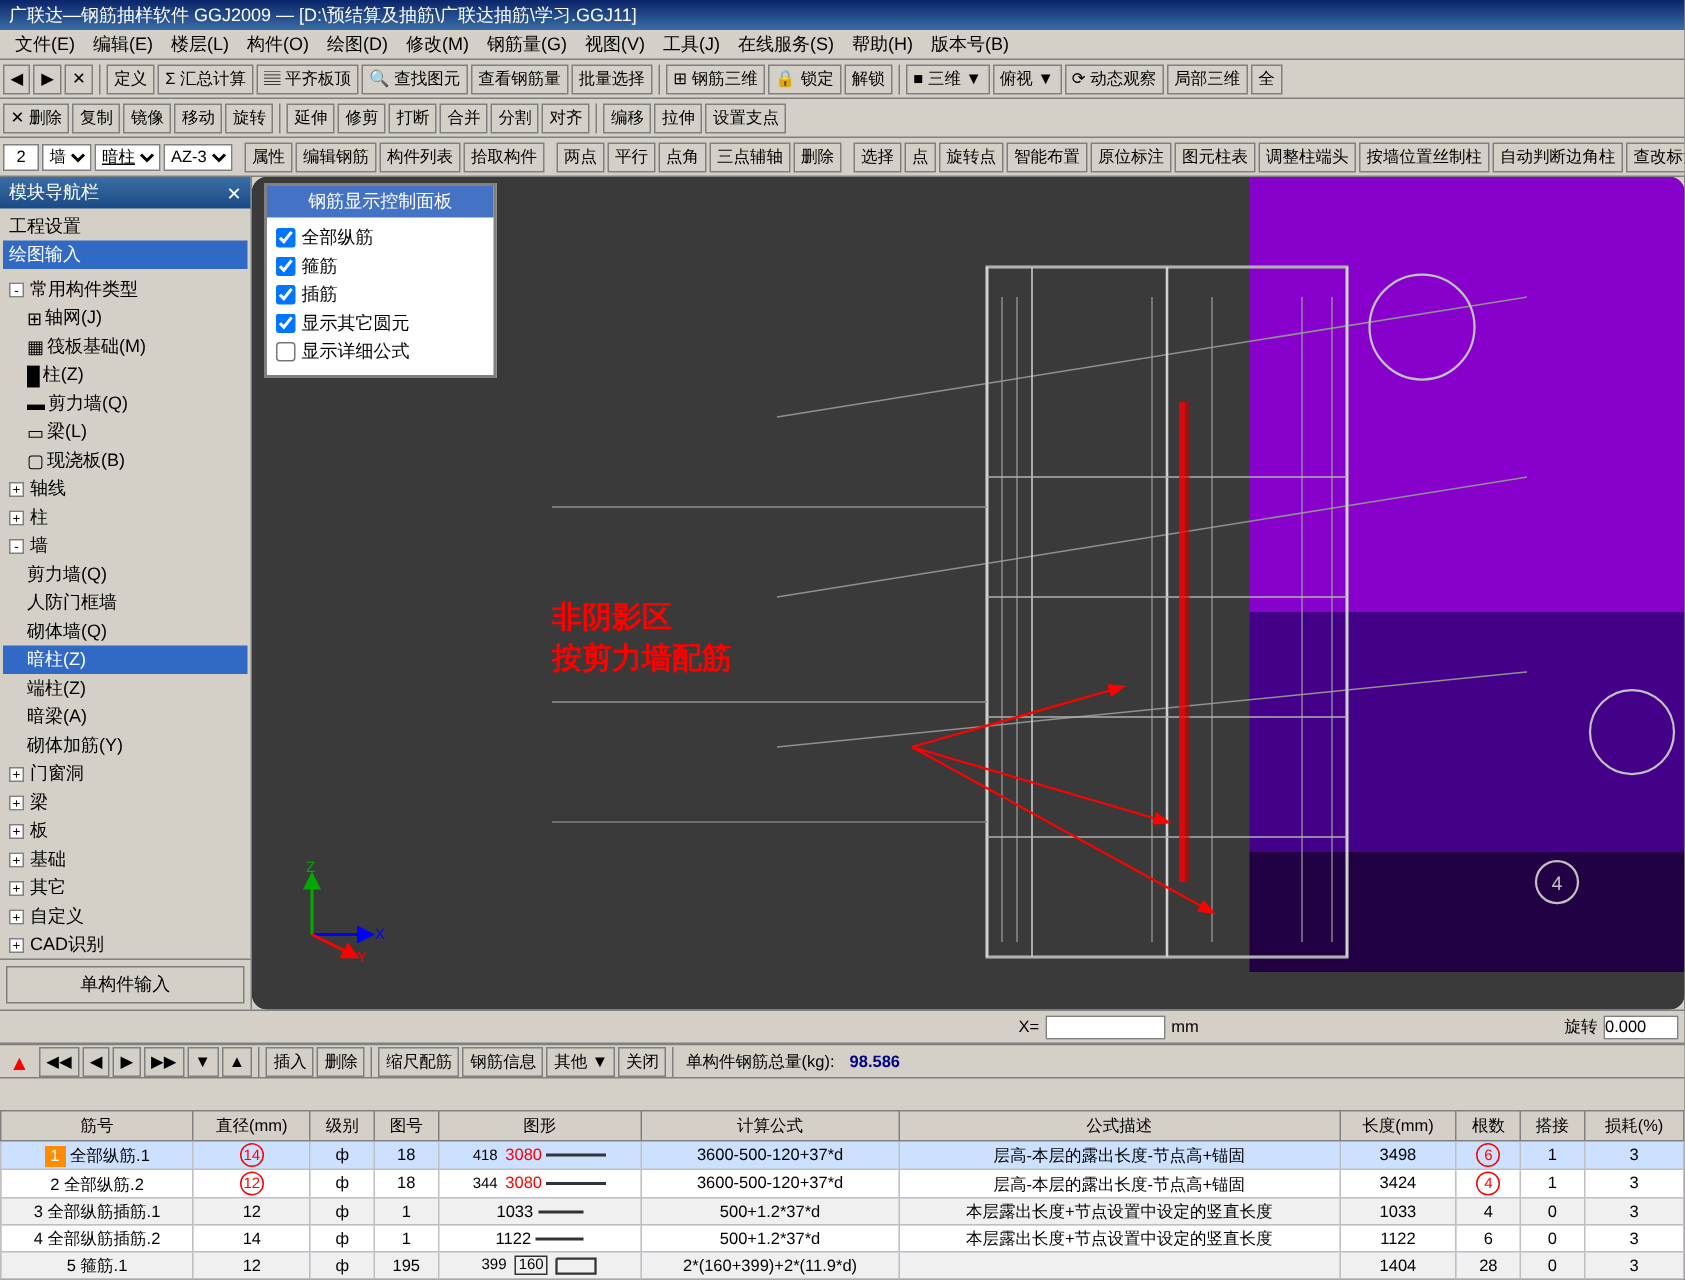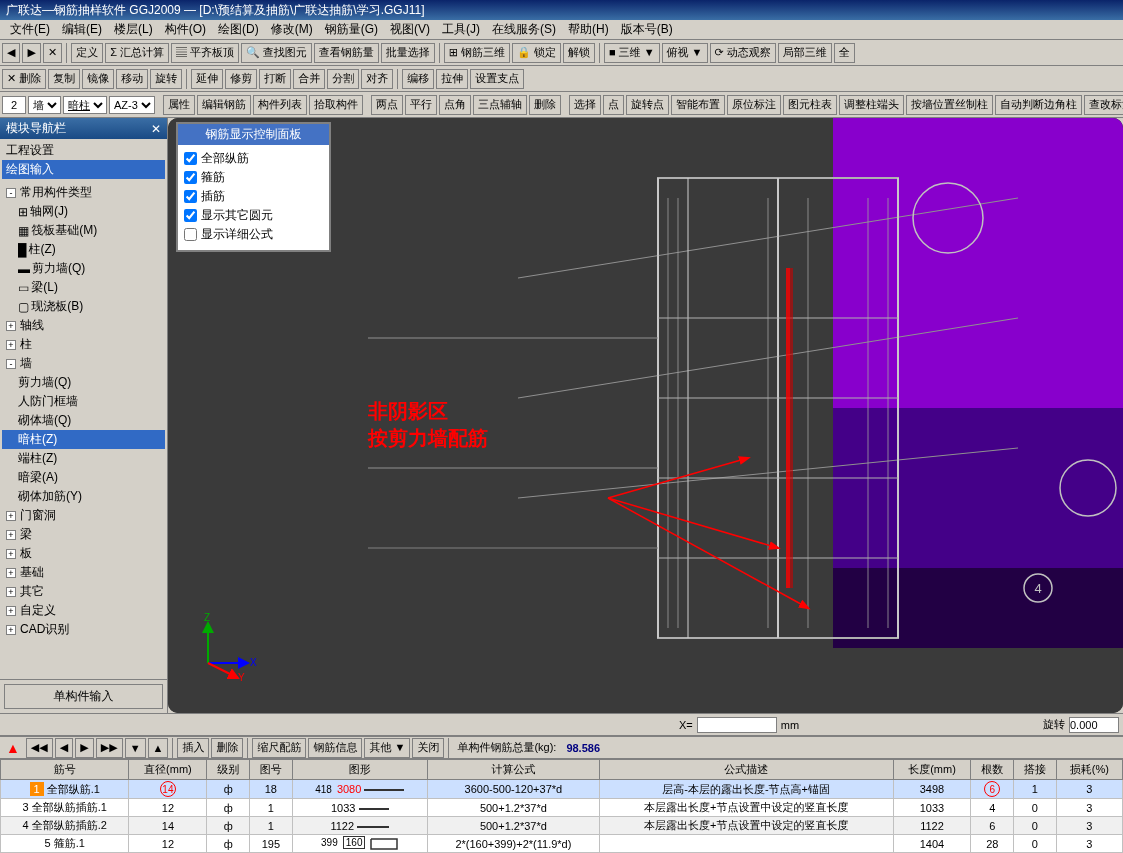--- a/index.html
+++ b/index.html
@@ -48,21 +48,21 @@
     
     #status-bar { background: #d4d0c8; height: 22px; display: flex; align-items: center; padding: 0 4px; border-top: 1px solid #808080; font-size: 11px; gap: 4px; }
     .status-item { padding: 0 20px; border: 1px inset #808080; height: 18px; display: flex; align-items: center; margin-top: 40px; }
     
     
     #table-area { background: #d4d0c8; border-top: 2px solid #808080; }
     #table-toolbar { height: 22px; background: #d4d0c8; display: flex; align-items: center; padding: 0 2px; gap: 2px; border-bottom: 1px solid #808080; }
     #table-toolbar span { font-size: 11px; cursor: pointer; padding: 1px 4px; }
     
     
-    #rebar-table { width: 100%; border-collapse: collapse; font-size: 11px; background: #c4b5fd; }
+    #rebar-table { width: 100%; border-collapse: collapse; font-size: 11px; background: #c4b5fd; margin-top: 21px; }
     #rebar-table th { background: #d4d0c8; border: 1px solid #808080; padding: 2px 4px; text-align: center; font-size: 11px; font-weight: normal; white-space: nowrap; }
     #rebar-table td { border: 1px solid #c0c0c0; padding: 1px 4px; text-align: center; white-space: nowrap; font-size: 11px; }
     #rebar-table tr:nth-child(odd) { background: #f0f0f0; }
     #rebar-table tr:nth-child(even) { background: white; }
     #rebar-table tr.selected-row td { background: #cce0ff; }
     .circle-num { display: inline-block; width: 16px; height: 16px; border-radius: 50%; border: 1.5px solid red; text-align: center; line-height: 16px; font-size: 10px; color: red; }
     .bar-line { display: inline-block; background: #333; height: 2px; vertical-align: middle; }
     
     
     ::-webkit-scrollbar { width: 8px; height: 8px; }
@@ -475,20 +475,37 @@
               <span class="bar-line" style="width:40px;"></span>
             </td>
             <td>3600-500-120+37*d</td>
             <td>层高-本层的露出长度-节点高+锚固</td>
             <td>3498</td>
             <td><span class="circle-num">6</span></td>
             <td>1</td>
             <td>3</td>
           </tr>
 
+          <tr>
+            <td>2 全部纵筋.2</td>
+            <td><span class="circle-num">12</span></td>
+            <td>ф</td>
+            <td>18</td>
+            <td>
+              <span style="font-size:10px; margin-right:2px;">344</span>
+              <span style="color:red; font-size:11px;">3080</span>
+              <span class="bar-line" style="width:40px;"></span>
+            </td>
+            <td>3600-500-120+37*d</td>
+            <td>层高-本层的露出长度-节点高+锚固</td>
+            <td>3424</td>
+            <td><span class="circle-num">4</span></td>
+            <td>1</td>
+            <td>3</td>
+          </tr>
 
           <tr>
             <td>3 全部纵筋插筋.1</td>
             <td>12</td>
             <td>ф</td>
             <td>1</td>
             <td>
               <span style="font-size:11px;">1033</span>
               <span class="bar-line" style="width:30px;"></span>
             </td>

